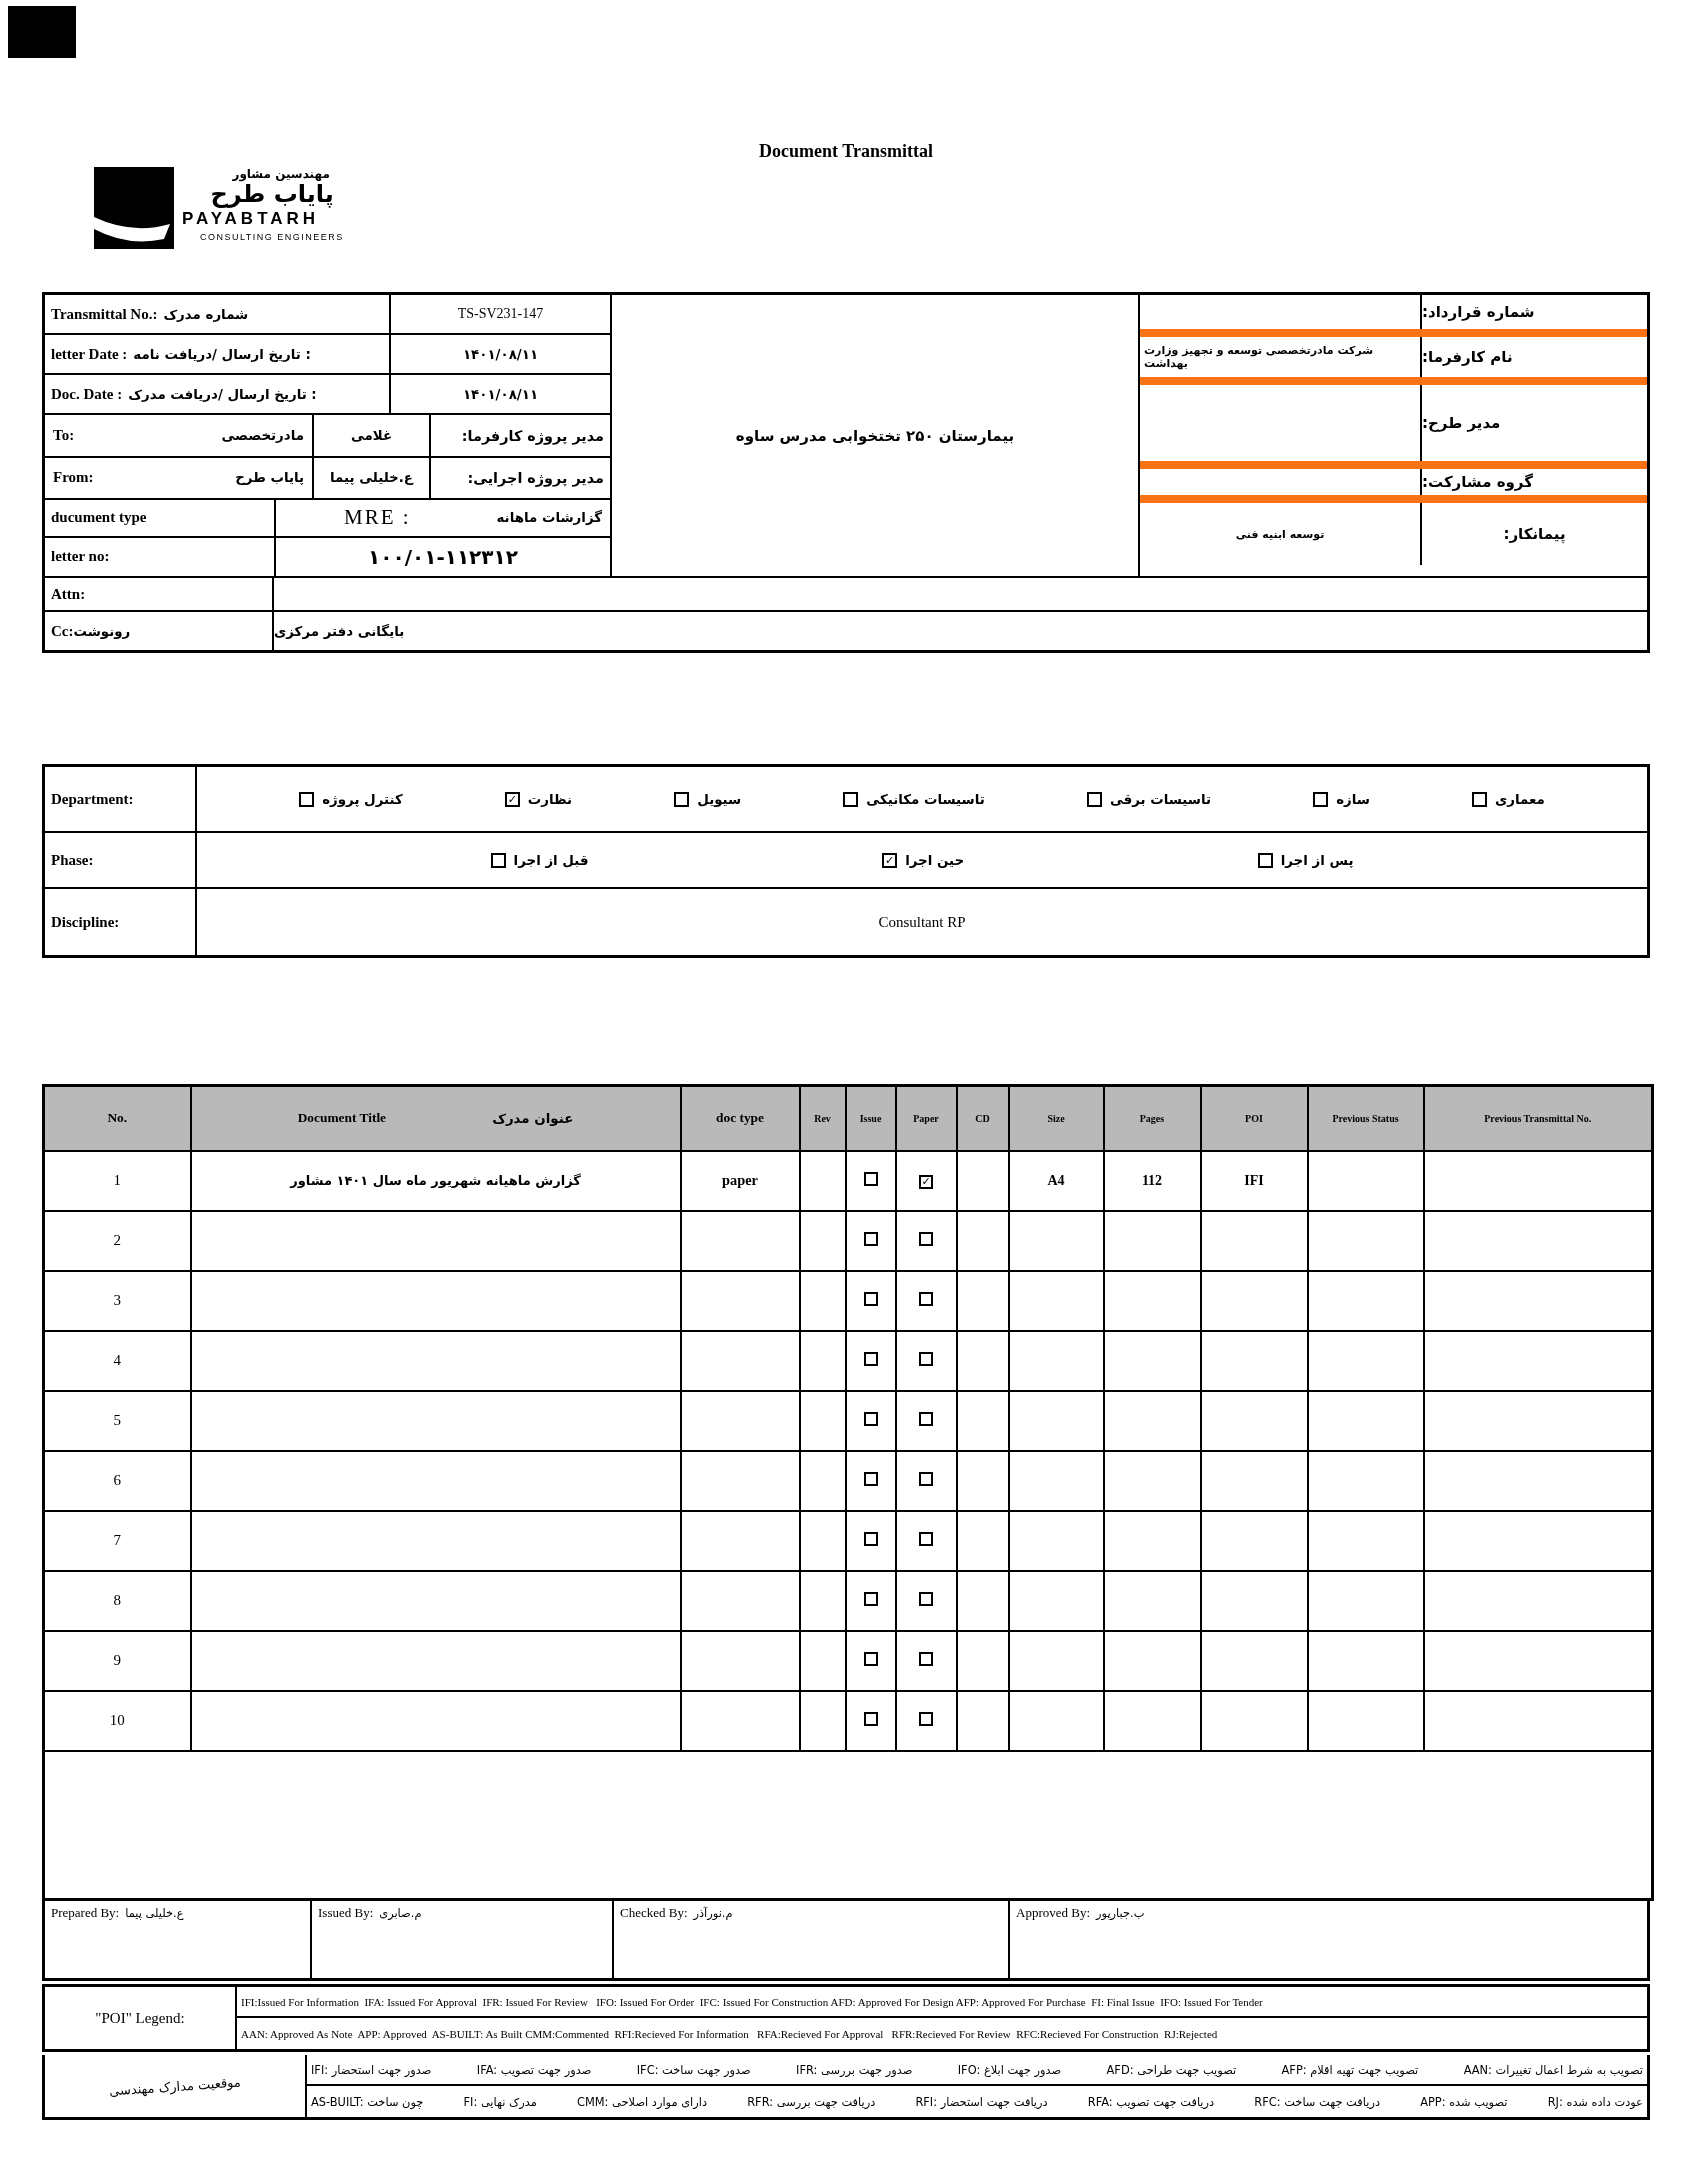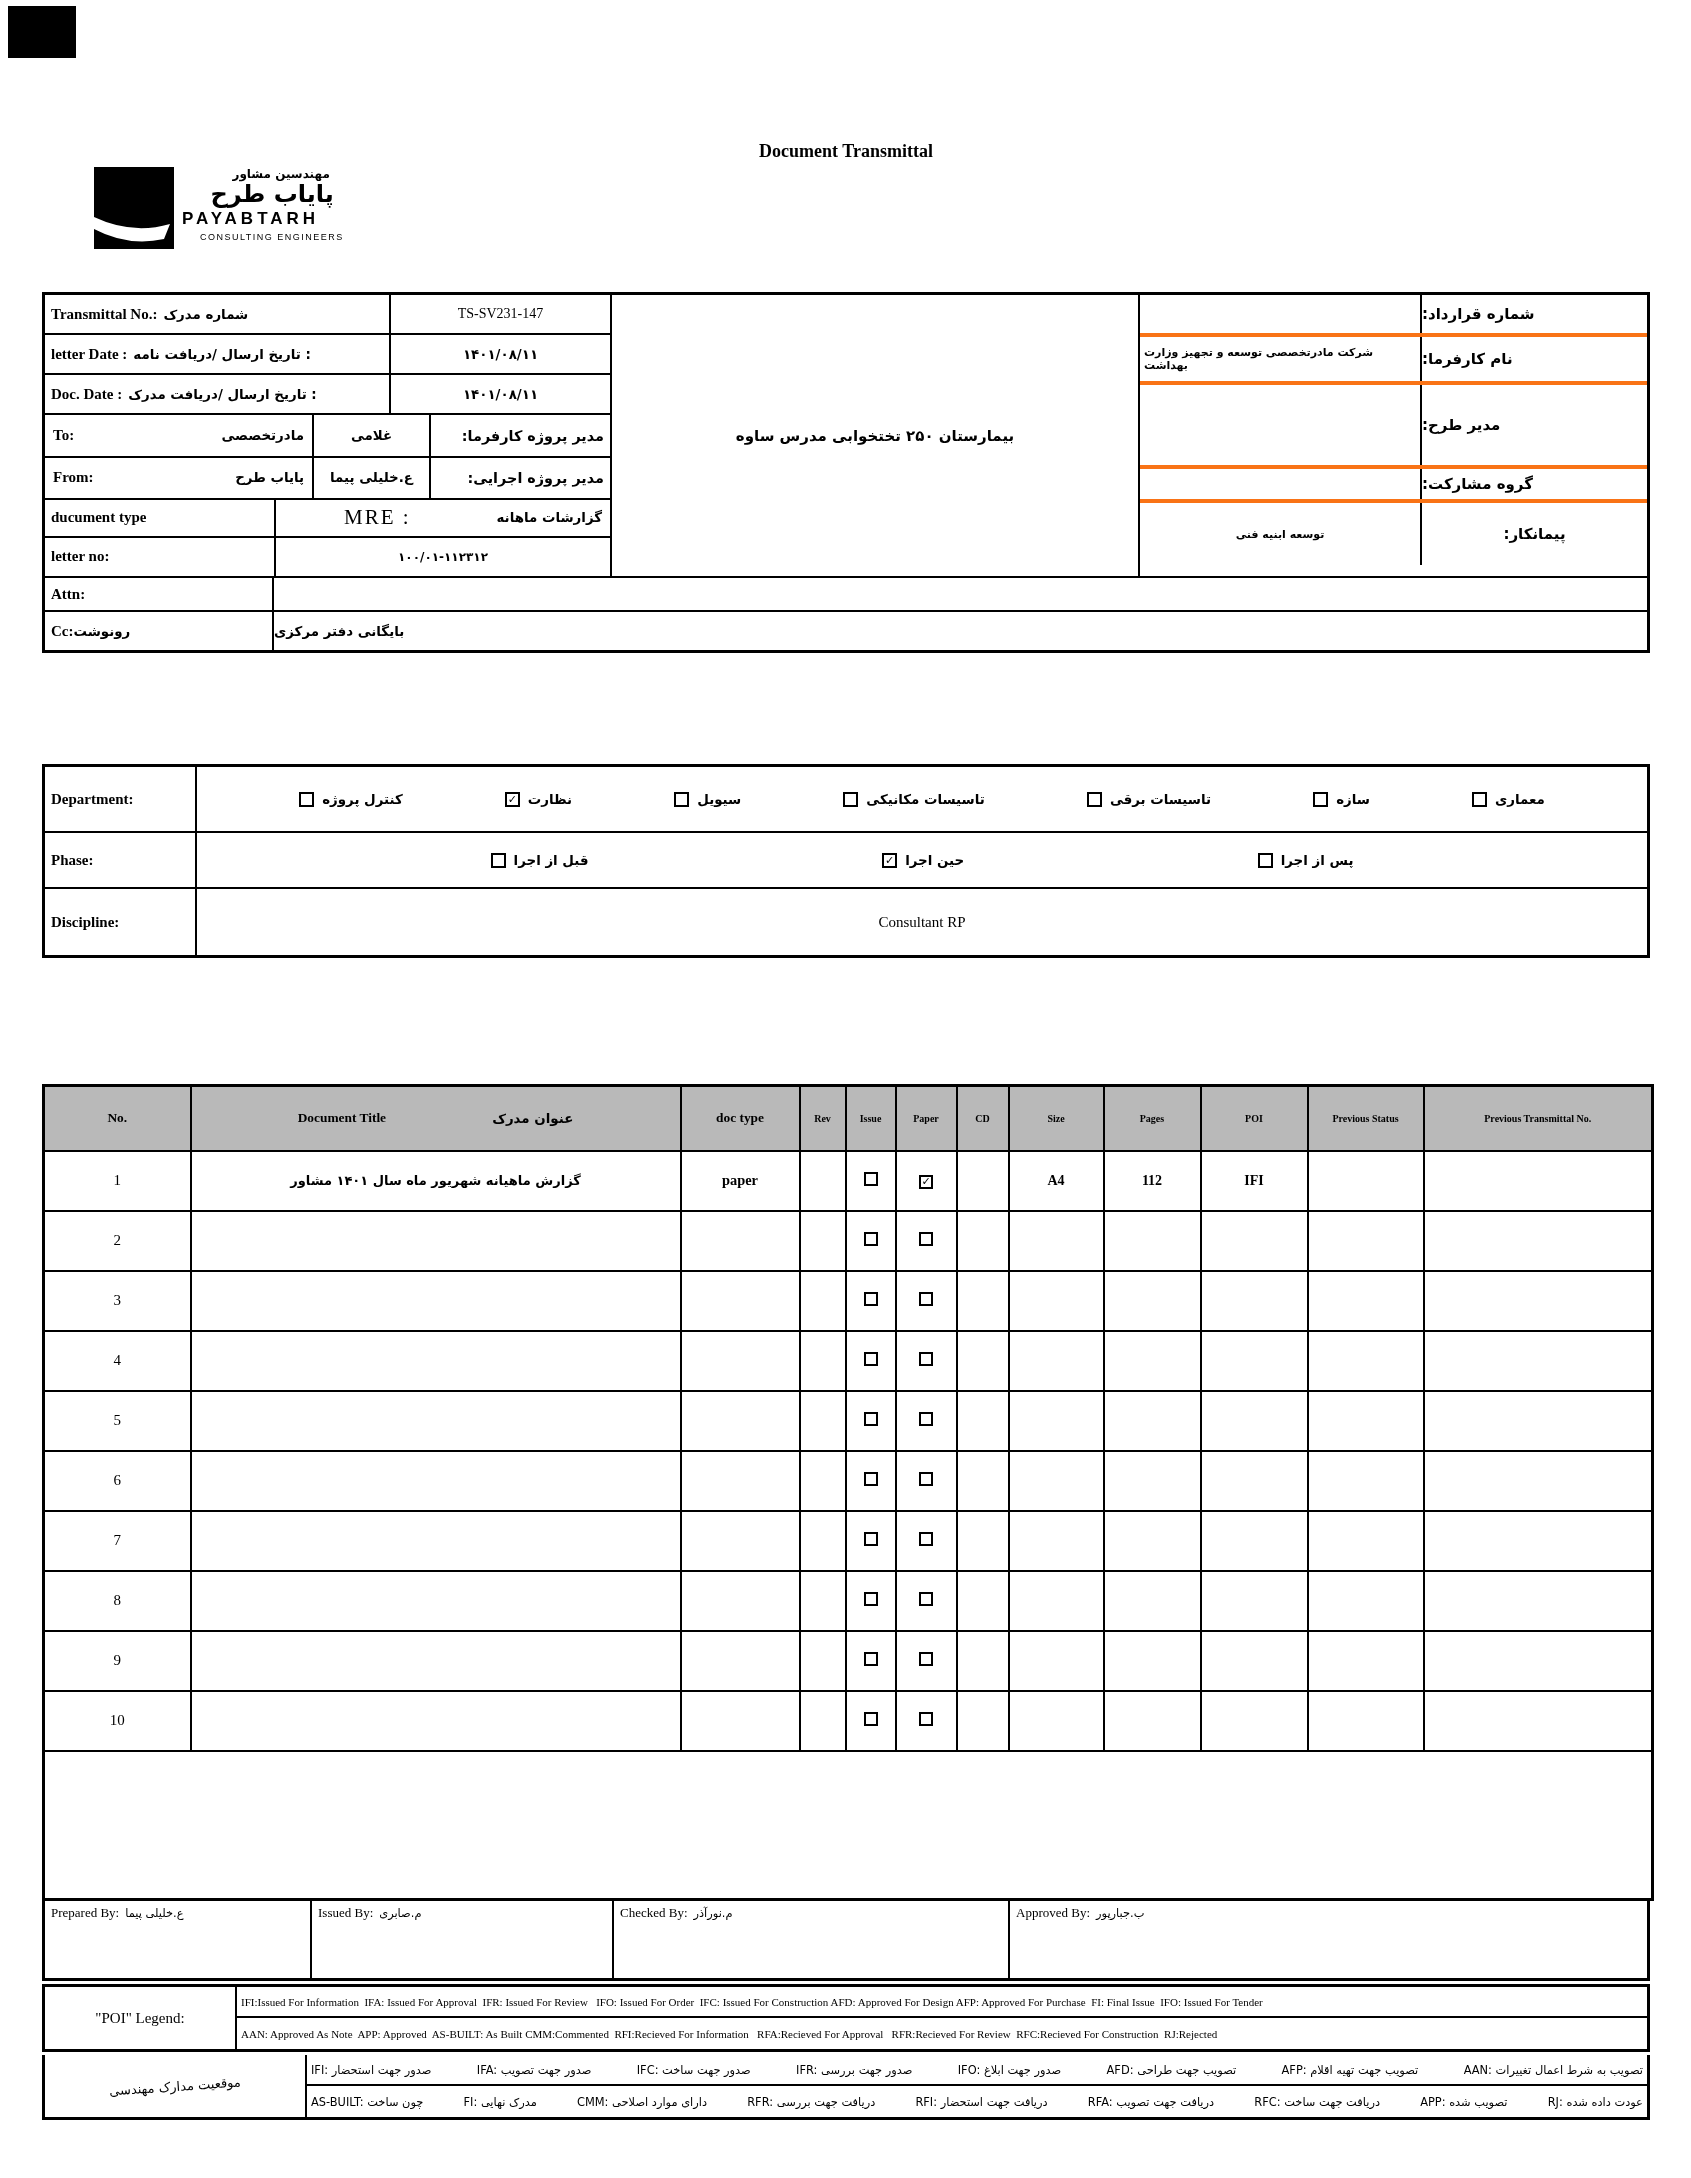--- a/index.html
+++ b/index.html
@@ -34,25 +34,25 @@
   .lval.fa { font-weight:700; font-size:13.4px; }
   .pcell { width:267px; justify-content:space-between; padding:0 8px; font-size:15px; font-weight:700; }
   .pcell .fa { font-size:13.4px; }
   .ncell { width:117px; border-left:2px solid #000; justify-content:center; font-size:13.4px; font-weight:700; }
   .rolecell { flex:1; border-left:2px solid #000; direction:rtl; justify-content:flex-start; padding-right:6px; font-size:14.4px; font-weight:700; }
   .dlbl { width:229px; padding-left:6px; font-size:15px; font-weight:700; }
   .dval { flex:1; border-left:2px solid #000; }
   .dval-type { justify-content:space-between; padding-left:68px; padding-right:8px; font-size:14px; }
   .dval-type .code { font-size:21px; letter-spacing:2px; }
   .dval-type .fa { font-weight:700; font-size:13.4px; }
-  .dval-center { justify-content:center; font-weight:700; font-size:12px; }
+  .dval-center { justify-content:center; font-weight:700; font-size:20px; }
   .tt-mid { width:528px; border-right:2px solid #000; display:flex; align-items:center; justify-content:center; }
   .project-name { font-size:15px; font-weight:700; direction:rtl; }
   .tt-right { flex:1; display:flex; flex-direction:column; }
-  .rrow { display:flex; border-bottom:4px solid #f97316; }
+  .rrow { display:flex; border-bottom:8px solid #f97316; }
   .rrow:last-child { border-bottom:none; }
   .rh42{height:42px;} .rh48{height:48px;} .rh84{height:84px;} .rh46{height:34px;} .rh62{height:62px;}
   .rval { flex:1; display:flex; align-items:center; justify-content:center; direction:rtl; font-size:11px; font-weight:700; padding:0 4px; text-align:left; }
   .rlbl { width:227px; border-left:2px solid #000; display:flex; align-items:center; justify-content:flex-end; direction:rtl; padding-right:8px; font-size:15px; font-weight:700; }
   .rlbl.centered { justify-content:center; padding-right:0; }
   .frow { display:flex; border-top:2px solid #000; }
   .fh34{height:34px;} .fh40{height:40px;}
   .flbl { width:229px; border-right:2px solid #000; display:flex; align-items:center; padding-left:6px; font-size:15px; font-weight:700; }
   .flbl .fa { font-size:13.4px; }
   .fval { flex:1; display:flex; align-items:center; }

